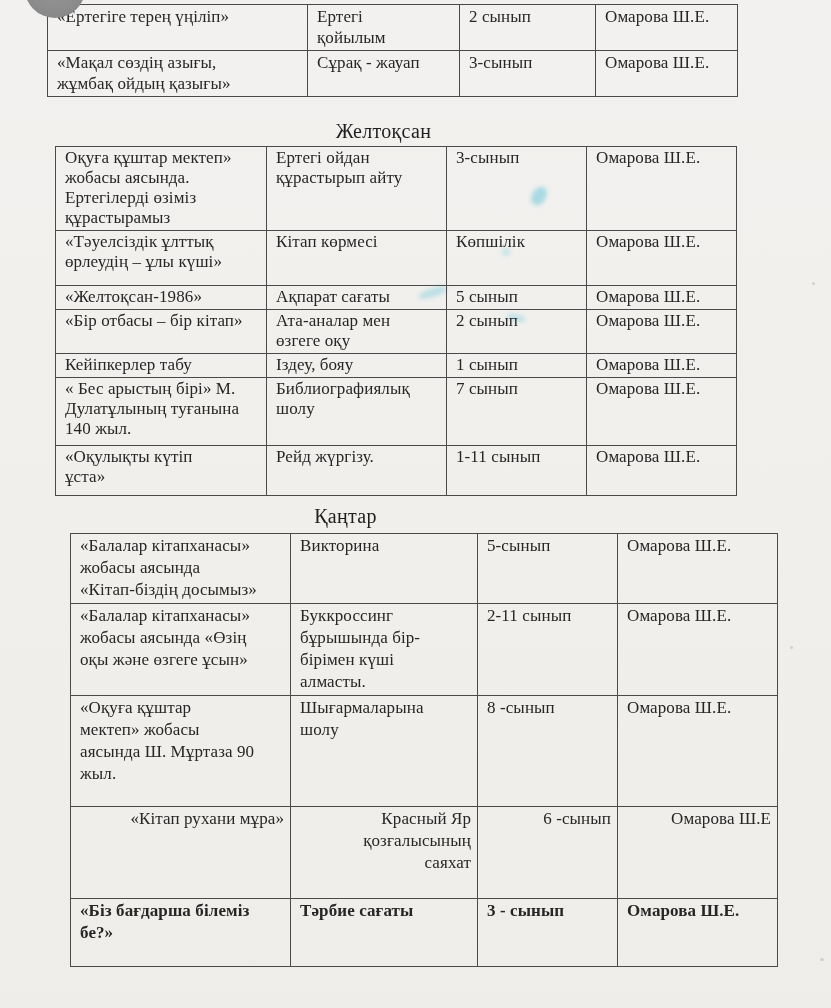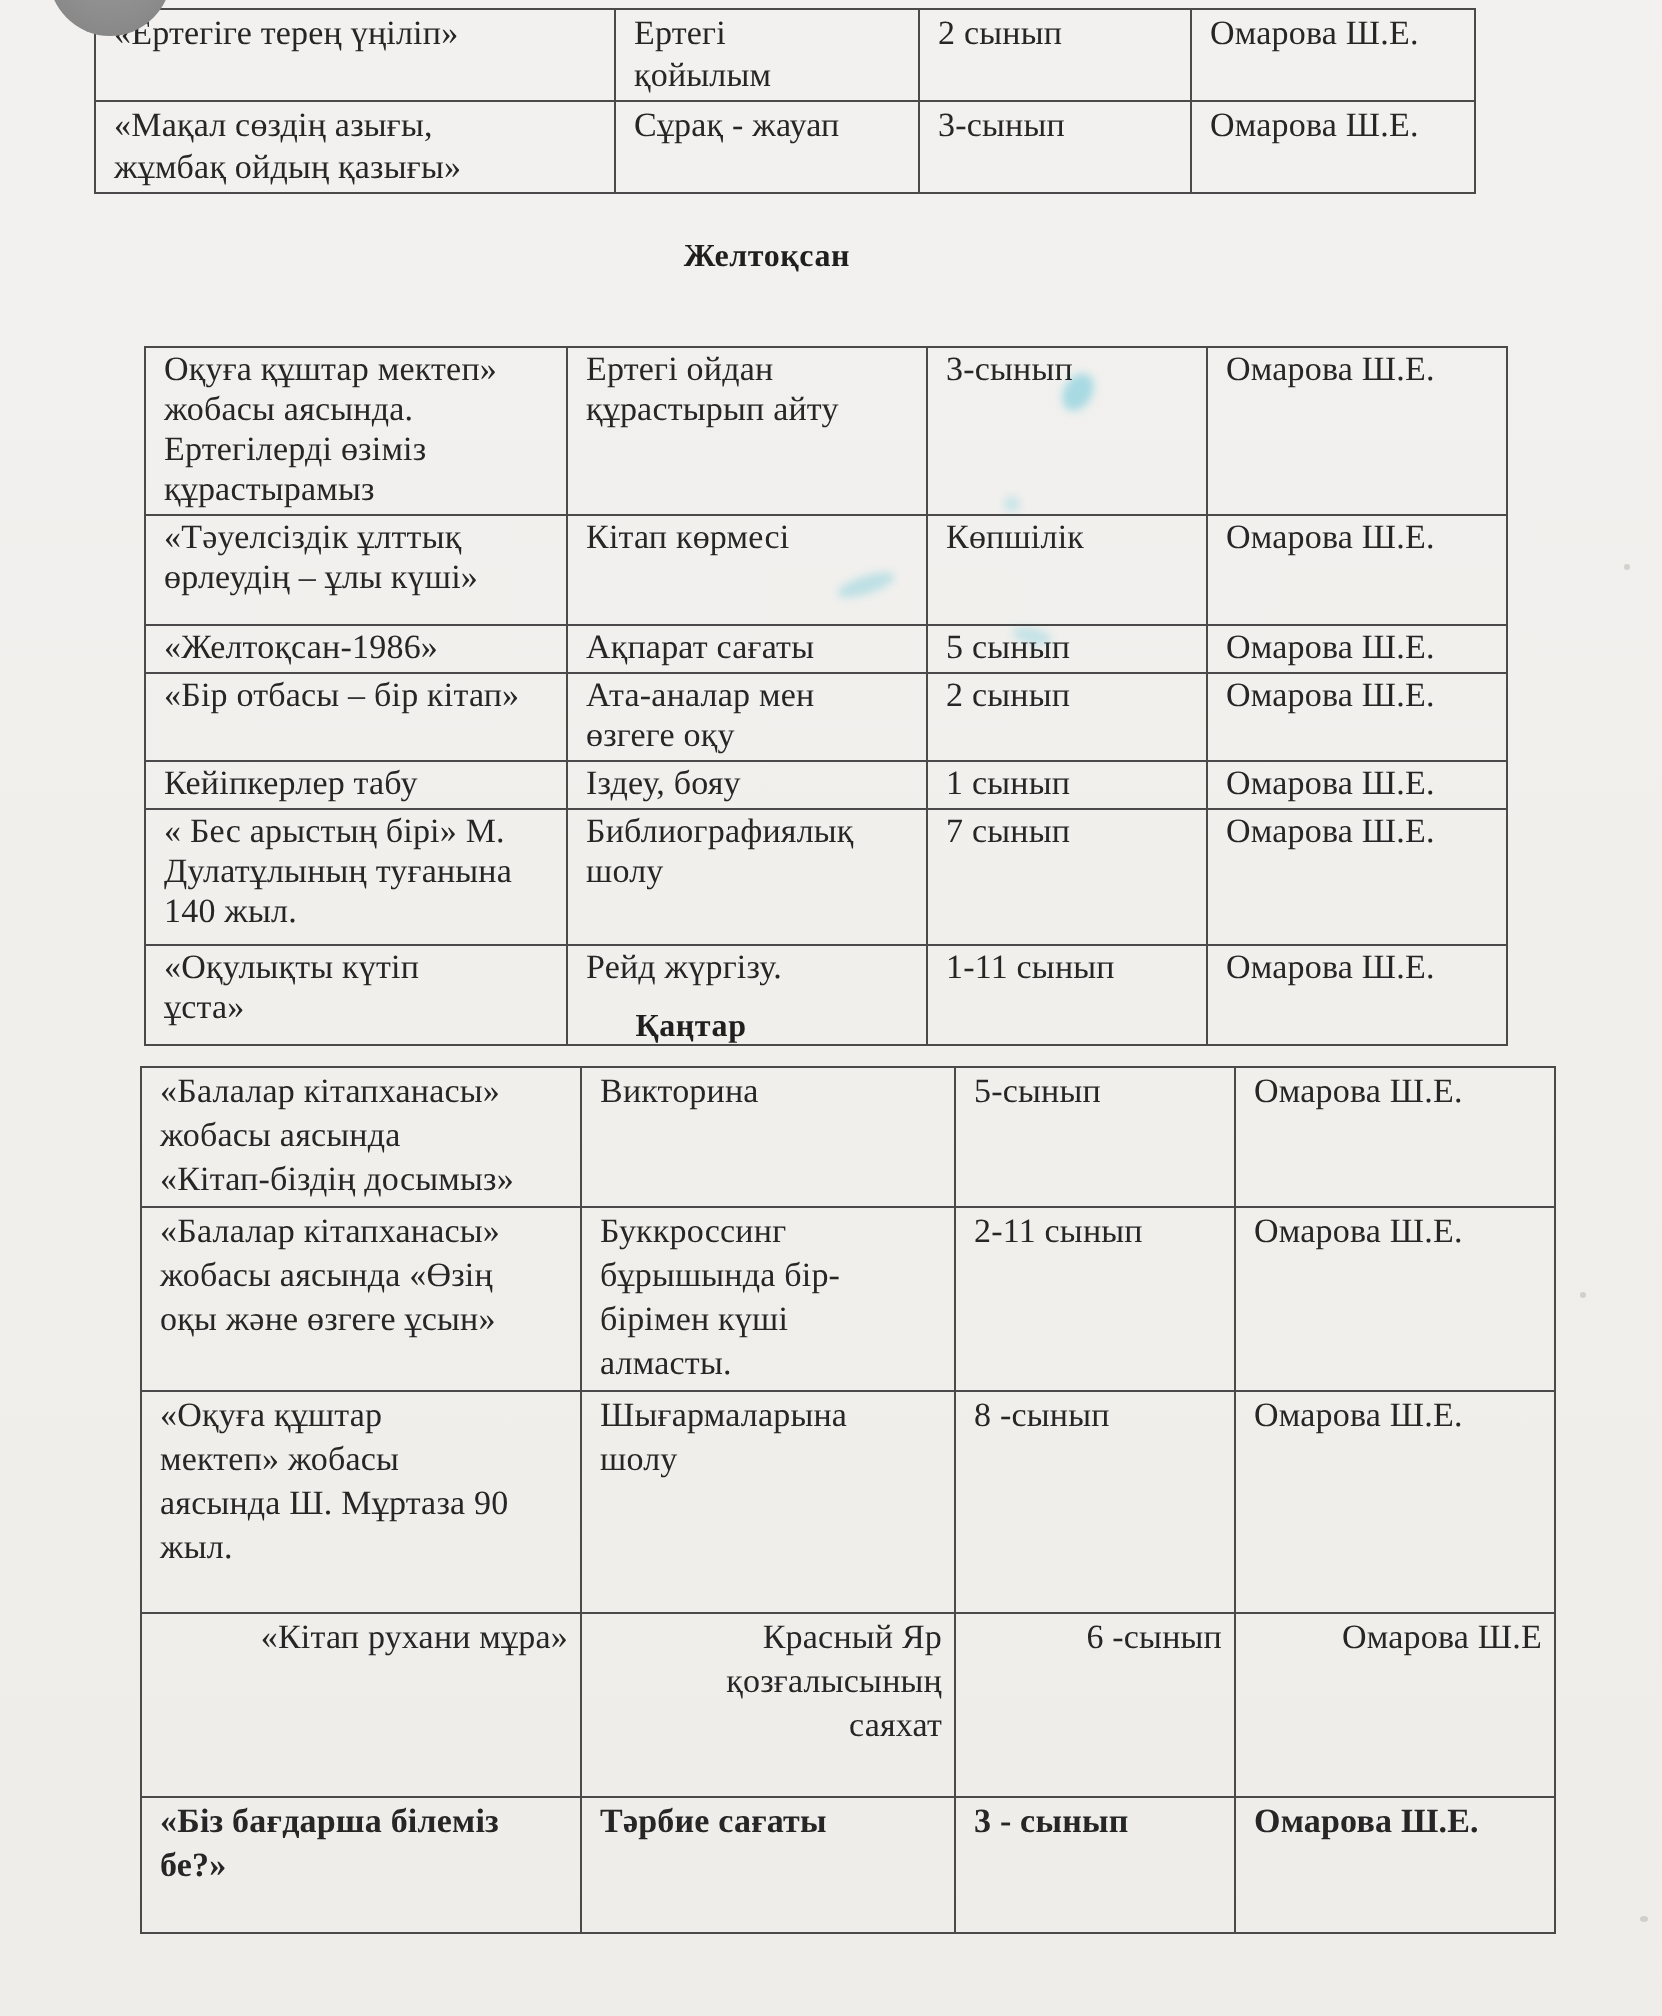--- a/index.html
+++ b/index.html
@@ -50,21 +50,21 @@
     border: 1.5px solid #4a4a4a;
     vertical-align: top;
     padding: 1px 6px 2px 9px;
     font-size: 17px;
     line-height: 21px;
     white-space: pre-line;
     letter-spacing: 0.1px;
     color: #262626;
   }
   table.t1 { left: 47px;  top: 4px;   width: 690px; }
-  table.t2 { left: 72px;  top: 146px; width: 681px; margin-top: 27px; }
+  table.t2 { left: 55px;  top: 146px; width: 681px; }
   table.t3 { left: 70px;  top: 533px; width: 707px; }
   table.t2 td { line-height: 20px; }
   table.t3 td { line-height: 22px; }
   
   .t1 tr:nth-child(1) { height: 46px; }
   .t1 tr:nth-child(2) { height: 45px; }
   .t2 tr:nth-child(1) { height: 82px; }
   .t2 tr:nth-child(2) { height: 55px; }
   .t2 tr:nth-child(3) { height: 22px; }
   .t2 tr:nth-child(4) { height: 42px; }
@@ -73,22 +73,22 @@
   .t2 tr:nth-child(7) { height: 50px; padding-left: 12px; }
   .t3 tr:nth-child(1) { height: 67px; }
   .t3 tr:nth-child(2) { height: 68px; }
   .t3 tr:nth-child(3) { height: 111px; }
   .t3 tr:nth-child(4) { height: 92px; text-align: right; }
   .t3 tr:nth-child(5) { height: 68px; font-weight: bold; }
   .t3 tr:nth-child(6) { height: 47px; }
   
   .section-title {
     position: absolute;
-    font-size: 16px;
-    font-weight: bold;
+    font-size: 20px;
+    font-weight: normal;
     color: #1f1f1f;
     text-align: center;
     z-index: 2;
     letter-spacing: 0.3px;
   }
   .title-december { left: 72px; top: 120px; width: 681px; transform: translateX(-29px); }
   .title-january  { left: 70px; top: 505px; width: 707px; transform: translateX(-78px); }
   
   .noise-dot {
     position: absolute;

